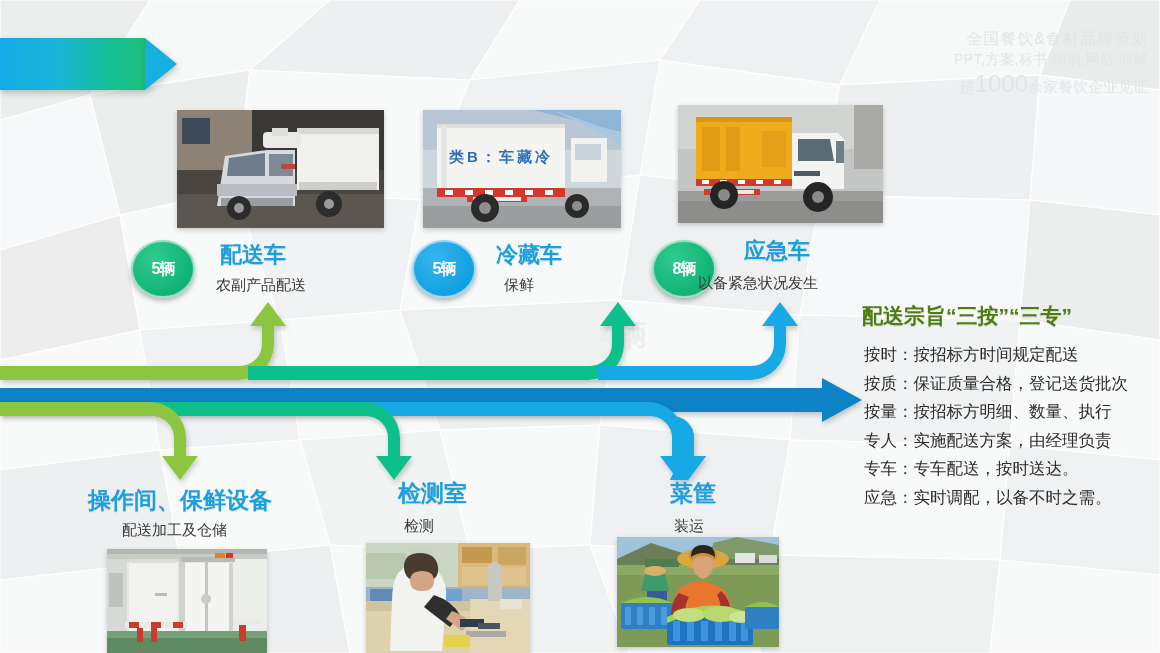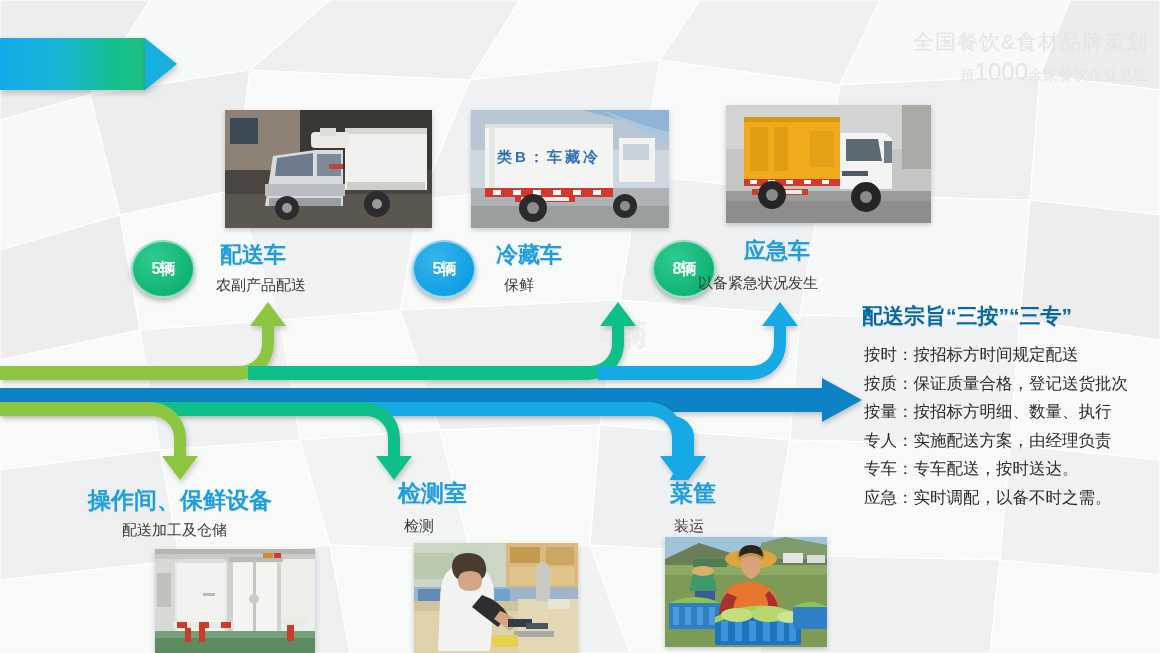--- a/index.html
+++ b/index.html
@@ -40,40 +40,39 @@
     -webkit-text-fill-color: transparent; color: transparent;
     text-shadow: 0 0 0 rgba(0,0,0,0);
   }
 
   
   #watermark {
     position: absolute; right: 12px; top: 28px;
     text-align: right; color: #e2e4e6; line-height: 1.35;
     user-select: none;
   }
-  #watermark .wm1 { font-size: 21px; letter-spacing: 1px; }
+  #watermark .wm1 { font-size: 16px; letter-spacing: 1px; }
   #watermark .wm2 { font-size: 14px; letter-spacing: .5px; }
   #watermark .wm3 { font-size: 15px; }
   #watermark .wm3 b { font-size: 24px; font-weight: 400; }
   #watermark .wm4 { font-size: 14px; letter-spacing: .3px; }
 
   
   #ghost-wm {
     position: absolute; left: 600px; top: 315px;
     font-size: 30px; color: #ececec; font-weight: 700;
     user-select: none; opacity: .85;
   }
 
   
   .photo {
     position: absolute;
     background: #be185d;
     overflow: hidden;
     box-shadow: 0 2px 5px rgba(0,0,0,.20);
-    margin-left: 48px;
   }
   .photo svg { display: block; width: 100%; height: 100%; }
 
   
   .badge {
     position: absolute;
     width: 64px; height: 58px;
     border-radius: 50%;
     display: flex; align-items: center; justify-content: center;
     color: #fff; font-size: 16px; font-weight: 700;
@@ -92,21 +91,21 @@
     white-space: nowrap;
   }
   .item-sub {
     position: absolute;
     color: #3a3a3a; font-size: 15px; white-space: nowrap;
   }
 
   
   #purpose-title {
     position: absolute; left: 862px; top: 302px;
-    color: #0369a1; font-size: 21px; font-weight: 700;
+    color: #4d7c0f; font-size: 21px; font-weight: 700;
     white-space: nowrap; text-shadow: 0 1px 1px rgba(0,0,0,.10);
   }
   #purpose-list {
     position: absolute; left: 864px; top: 340px;
     color: #2b2b2b; font-size: 16.5px; line-height: 28.5px;
     white-space: nowrap; list-style: none;
   }
 
   
   #flow { position: absolute; left: 0; top: 288px; width: 1160px; height: 200px; }
@@ -162,20 +161,21 @@
       <polygon points="770,555 1000,560 990,653 760,653" fill="#eff0f0"></polygon>
       <polygon points="1000,560 1160,575 1160,653 990,653" fill="#f8f9f9"></polygon>
     </g>
   </svg>
 
   <div id="title-banner"></div>
   <div id="title-arrow"></div>
 
   <div id="watermark">
     <div class="wm1">全国餐饮&amp;食材品牌策划</div>
+    <div class="wm2">PPT,方案,标书,印刷,网站,商城</div>
     <div class="wm3"><span>超</span><b>1000</b><span>余家餐饮企业见证</span></div>
   </div>
   <div id="ghost-wm">4辆</div>
 
   <div class="photo" style="left:177px; top:110px; width:207px; height:118px;">
     <svg viewBox="0 0 207 118" preserveAspectRatio="none">
       <rect width="207" height="118" fill="#3a3834"></rect>
       <rect x="0" y="0" width="75" height="66" fill="#8d8275"></rect>
       <rect x="5" y="8" width="28" height="26" fill="#3c4a58"></rect>
       <rect x="0" y="60" width="207" height="58" fill="#4a4540"></rect>

